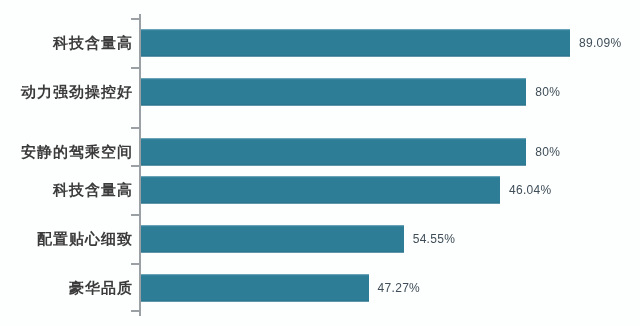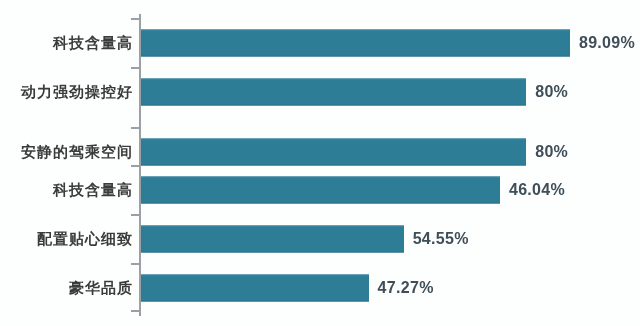--- a/index.html
+++ b/index.html
@@ -82,24 +82,24 @@
   .bar {
     height: 27px;
     background: #2e7d96;
     border-top: 1px solid #3f8aa3;
     border-bottom: 1px solid #2a7189;
     box-sizing: border-box;
   }
 
   .bar-value {
     margin-left: 9px;
-    font-size: 16px;
+    font-size: 12px;
     color: #3f4e58;
     white-space: nowrap;
-    font-weight: 700;
+    font-weight: 400;
     letter-spacing: 0.3px;
   }
 </style>
 </head>
 <body>
 
 <div id="chart-root">
   <div class="axis-line"></div>
   <div class="rows">
       <div class="bar-row" style="top: 18px;">

